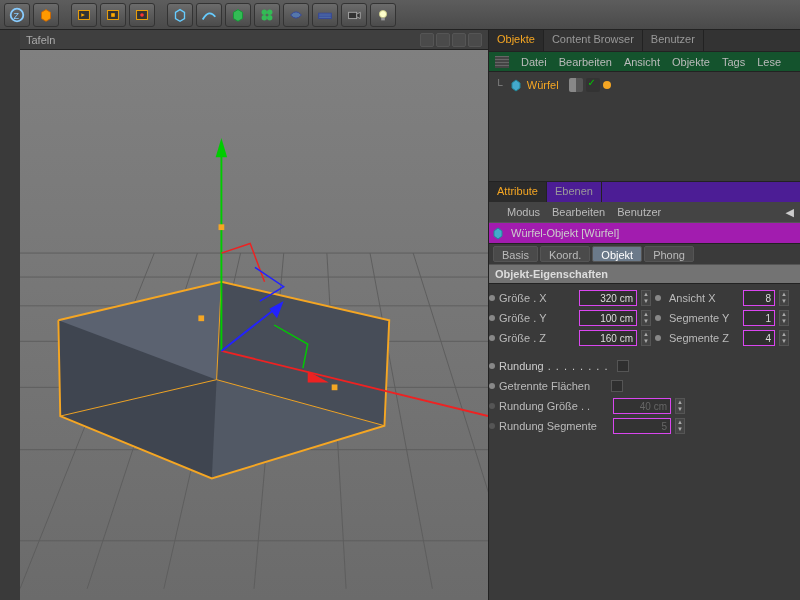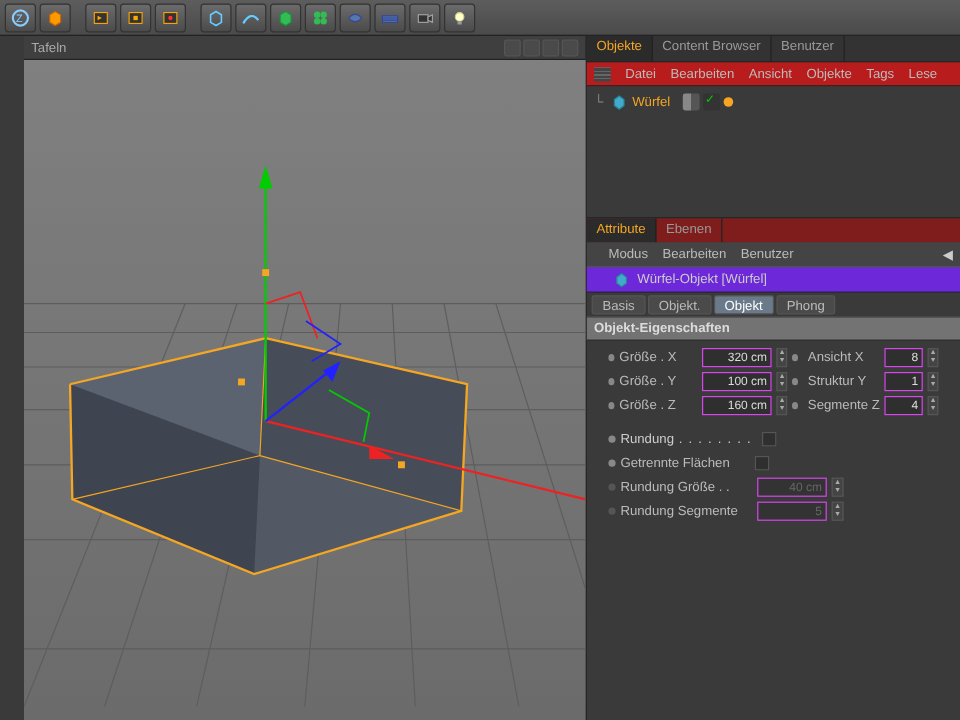--- a/index.html
+++ b/index.html
@@ -12,41 +12,41 @@
   .main { flex: 1; display: flex; margin-left: 20px; }
   .viewport-col { flex: 1; display:flex; flex-direction:column; }
   .viewport-header { height: 20px; background: #3f3f3f; border-bottom: 1px solid #222; display:flex; align-items:center; padding: 0 6px; color:#aaa; }
   .vp-icons { margin-left:auto; display:flex; gap:2px; }
   .vp-icn { width:14px; height:14px; border:1px solid #555; background:#4a4a4a; border-radius:2px; }
   .viewport { flex:1; background: linear-gradient(#808080,#6b6b6b); position:relative; overflow:hidden; }
   .right { width: 312px; background:#3a3a3a; border-left:1px solid #222; display:flex; flex-direction:column; }
   .tabs { display:flex; height:22px; background:#333; border-bottom:1px solid #222; }
   .tab { padding: 3px 8px; color:#999; border-right:1px solid #222; cursor:pointer; }
   .tab.active { color:#f5a623; background:#2b2b2b; }
-  .menubar { height:20px; background:#b91c1c; display:flex; align-items:center; gap:12px; padding:0 6px; border-bottom:1px solid #222; }
+  .menubar { height:20px; background:#14532d; display:flex; align-items:center; gap:12px; padding:0 6px; border-bottom:1px solid #222; }
   .menubar .grip { width:14px; height:12px; background:repeating-linear-gradient(#666,#666 1px,#444 1px,#444 3px); }
   .menu-item { color:#bbb; cursor:pointer; }
   .obj-panel { height:110px; background:#3a3a3a; border-bottom:1px solid #222; padding:4px 6px; }
   .obj-row { display:flex; align-items:center; gap:4px; height:18px; }
   .cube-icn { width:14px; height:14px; display:inline-block; }
   .obj-name { color:#f5a623; }
   .tag-icns { margin-left:6px; display:flex; gap:3px; }
   .tag { width:14px; height:14px; background:#555; border-radius:2px; position:relative; }
   .tag.phong::after { content:"✓"; color:#0c0; font-size:10px; position:absolute; top:-1px; left:2px; }
-  .attr-tabs { display:flex; height:20px; background:#7f1d1d; }
+  .attr-tabs { display:flex; height:20px; background:#4c1d95; }
   .attr-tab { padding:3px 8px; color:#999; border-right:1px solid #222; cursor:pointer; }
   .attr-tab.active { color:#f5a623; background:#2b2b2b; }
   .attr-menubar { height:20px; background:#444; display:flex; align-items:center; gap:12px; padding:0 6px; }
   .arrow-back { margin-left:auto; color:#ccc; cursor:pointer; }
-  .obj-title { height:22px; background:#6d28d9; display:flex; align-items:center; gap:6px; padding:0 22px; border-top:1px solid #555; border-bottom:1px solid #222; }
+  .obj-title { height:22px; background:#a21caf; display:flex; align-items:center; gap:6px; padding:0 2px; border-top:1px solid #555; border-bottom:1px solid #222; }
   .sub-tabs { display:flex; height:20px; background:#3a3a3a; padding:2px 4px; gap:2px; }
   .sub-tab { padding:2px 8px; background:#4a4a4a; color:#bbb; border:1px solid #555; border-radius:2px; cursor:pointer; }
   .sub-tab.active { background:#6b7a8a; color:#fff; }
   .section-hdr { background:#737373; padding:3px 6px; font-weight:bold; color:#ddd; border-top:1px solid #555; border-bottom:1px solid #222; }
-  .props { padding:4px 18px; }
+  .props { padding:4px 0; }
   .prow { display:flex; align-items:center; height:20px; gap:4px; }
   .bullet { width:6px; height:6px; border-radius:50%; background:#888; }
   .plabel { width:76px; color:#bbb; }
   .pinput { width:58px; height:16px; background:#2f2f2f; border:1px solid #d946ef; color:#ddd; padding:0 3px; font-size:10px; text-align:right; }
   .spinner { width:10px; height:16px; background:#444; border:1px solid #555; display:flex; flex-direction:column; }
   .spinner div { flex:1; font-size:6px; color:#aaa; text-align:center; line-height:7px; }
   .plabel2 { width:70px; color:#bbb; margin-left:4px; }
   .checkbox { width:12px; height:12px; background:#2f2f2f; border:1px solid #555; }
   .disabled { color:#666 !important; }
   .disabled .pinput { color:#666; background:#333; }
@@ -248,21 +248,21 @@
         <span class="arrow-back">◀</span>
       </div>
       <div class="obj-title">
         <svg class="cube-icn" viewBox="0 0 14 14">
             <polygon points="3,5 7,2 11,5 11,10 7,13 3,10" fill="#4ac" stroke="#289"></polygon>
           </svg>
         <span>Würfel-Objekt [Würfel]</span>
       </div>
       <div class="sub-tabs">
         <div class="sub-tab">Basis</div>
-        <div class="sub-tab">Objekt.</div>
+        <div class="sub-tab">Koord.</div>
         <div class="sub-tab active">Objekt</div>
         <div class="sub-tab">Phong</div>
       </div>
       <div class="section-hdr">Objekt-Eigenschaften</div>
       <div class="props">
         <div class="prow">
           <div class="bullet"></div>
           <span class="plabel">Größe . X</span>
           <input class="pinput" value="320 cm" style="">
           <div class="spinner">
@@ -279,21 +279,21 @@
         </div>
         <div class="prow">
           <div class="bullet"></div>
           <span class="plabel">Größe . Y</span>
           <input class="pinput" value="100 cm" style="">
           <div class="spinner">
               <div>▲</div>
               <div>▼</div>
             </div>
           <div class="bullet"></div>
-          <span class="plabel2">Struktur Y</span>
+          <span class="plabel2">Segmente Y</span>
           <input class="pinput" style="width: 32px;" value="1">
           <div class="spinner">
               <div>▲</div>
               <div>▼</div>
             </div>
         </div>
         <div class="prow">
           <div class="bullet"></div>
           <span class="plabel">Größe . Z</span>
           <input class="pinput" value="160 cm" style="">

